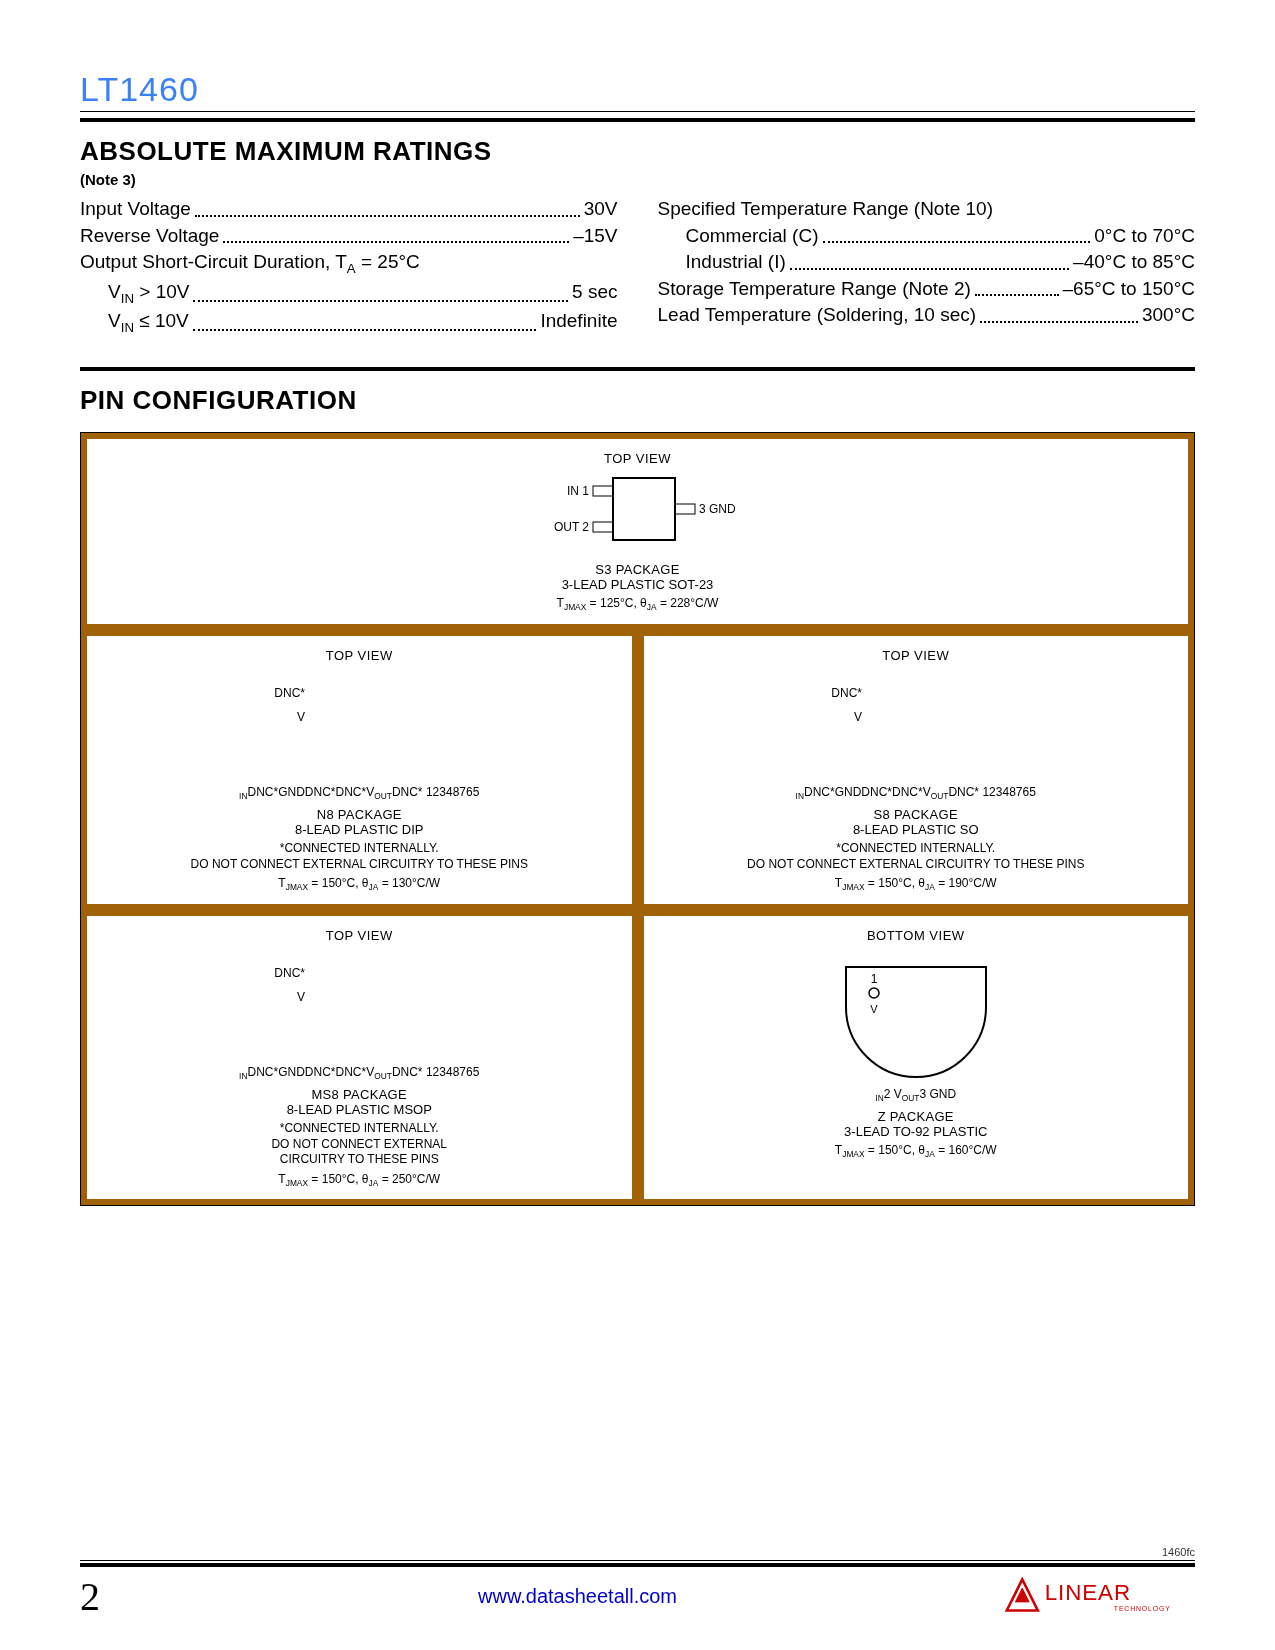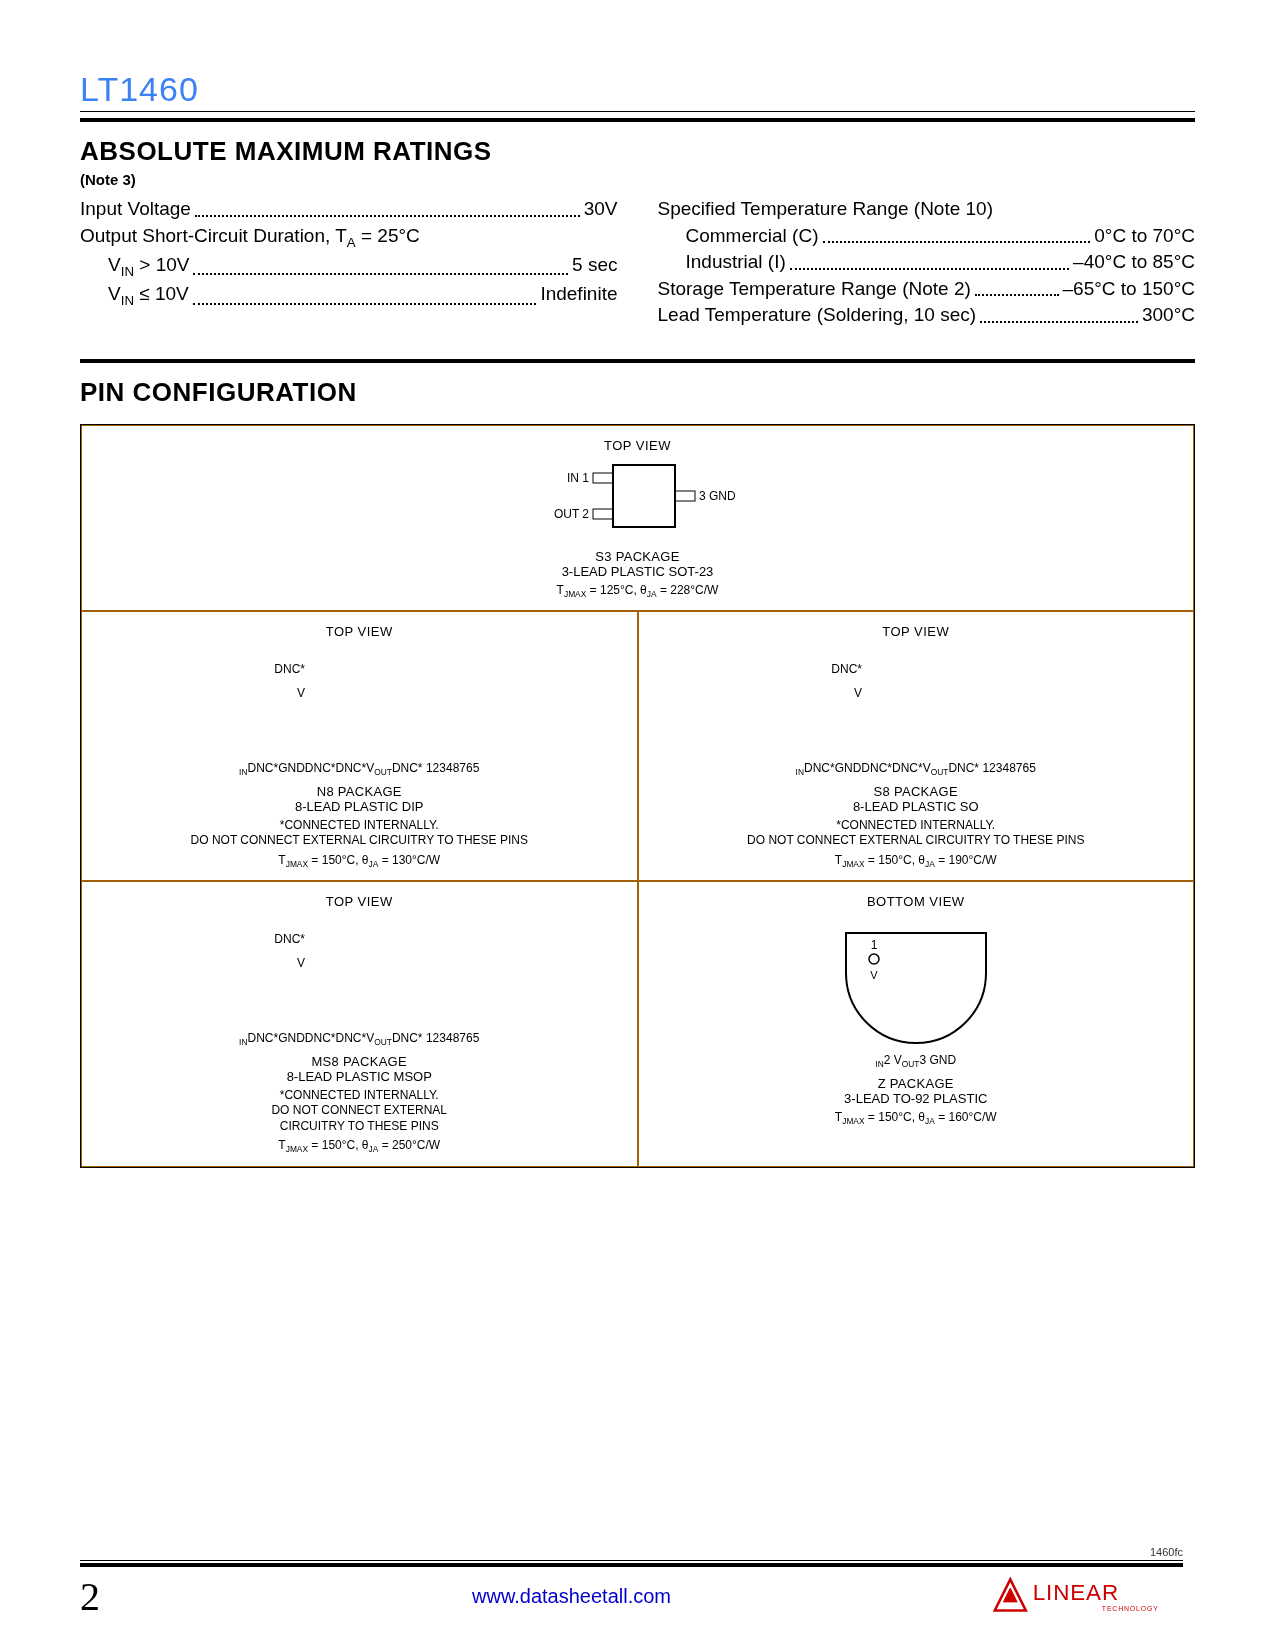--- a/index.html
+++ b/index.html
@@ -51,39 +51,39 @@
   .section-rule { border-top: 4px solid #000; margin: 30px 0 14px 0; }
 
   
   .pin-box {
     border: 1px solid #000;
     margin-top: 16px;
   }
   .pin-row { display: flex; }
   .pin-cell {
     flex: 1;
-    border: 1px solid #a16207;
+    border: 6px solid #a16207;
     border-collapse: collapse;
     text-align: center;
     font-size: 12px;
     padding: 12px 8px 10px 8px;
     font-family: Arial, sans-serif;
   }
   .pin-cell.full { flex: 2; }
   .pin-cell svg { display: block; margin: 0 auto; }
   .pin-title { font-size: 13px; margin-bottom: 4px; letter-spacing: 0.5px;}
   .pkg-name { font-size: 13px; margin-top: 6px; letter-spacing: 0.3px;}
   .pkg-desc { font-size: 13px; }
   .pkg-note { font-size: 12px; margin-top: 4px; line-height: 1.3;}
 
   
   .footer {
     position: absolute;
     bottom: 30px;
-    left: 0; right: 12px;
+    left: 0; right: 0;
     padding: 0 80px;
   }
   .doc-code { text-align: right; font-size: 11px; color: #333; }
   .foot-rule-thin { border-top: 1px solid #000; margin-top: 2px;}
   .foot-rule-thick { border-top: 4px solid #000; margin-top: 2px;}
   .foot-row {
     display: flex; align-items: center; margin-top: 6px;
   }
   .page-num { font-size: 40px; font-family: "Times New Roman", serif; width: 80px;}
   .url-link { flex: 1; text-align: center; color: #0000cc; font-size: 20px; }
@@ -101,20 +101,25 @@
 
   <div class="section-heading">ABSOLUTE MAXIMUM RATINGS</div>
   <div class="note-small">(Note 3)</div>
 
   <div class="ratings-cols">
     <div class="ratings-col" id="ratings-left">
         <div class="dot-row">
           <span class="lbl">Input Voltage</span>
           <span class="dots"></span>
           <span class="val">30V</span>
+        </div>
+        <div class="dot-row">
+          <span class="lbl">Reverse Voltage</span>
+          <span class="dots"></span>
+          <span class="val">–15V</span>
         </div>
         <div class="dot-row">
           <span class="lbl">Output Short-Circuit Duration, T<sub>A</sub> = 25°C</span>
         </div>
         <div class="dot-row indent">
           <span class="lbl">V<sub>IN</sub> &gt; 10V</span>
           <span class="dots"></span>
           <span class="val">5 sec</span>
         </div>
         <div class="dot-row indent">

